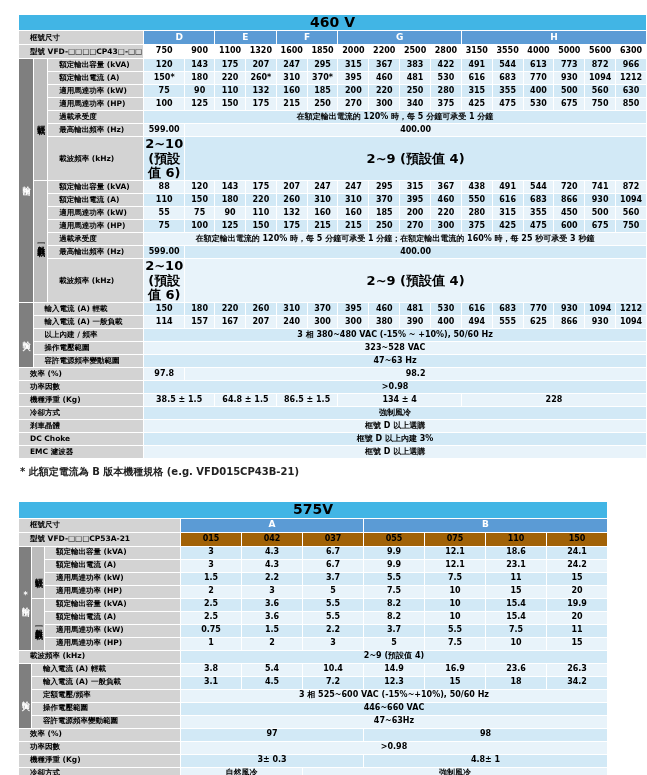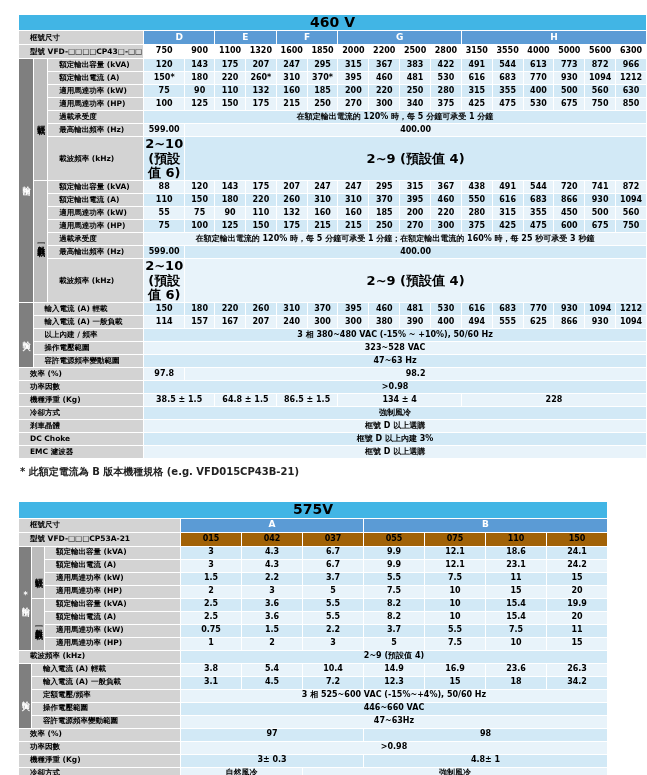--- a/index.html
+++ b/index.html
@@ -490,21 +490,21 @@
           <td class="val s0">3.1</td>
           <td class="val s0">4.5</td>
           <td class="val s0">7.2</td>
           <td class="val s0">12.3</td>
           <td class="val s0">15</td>
           <td class="val s0">18</td>
           <td class="val s0">34.2</td>
         </tr>
         <tr>
           <td class="label" colspan="2">定額電壓/頻率</td>
-          <td class="val s1" colspan="7">3 相 525~600 VAC (-15%~+4%), 50/60 Hz</td>
+          <td class="val s1" colspan="7">3 相 525~600 VAC (-15%~+10%), 50/60 Hz</td>
         </tr>
         <tr>
           <td class="label" colspan="2">操作電壓範圍</td>
           <td class="val s0" colspan="7">446~660 VAC</td>
         </tr>
         <tr>
           <td class="label" colspan="2">容許電源頻率變動範圍</td>
           <td class="val s1" colspan="7">47~63Hz</td>
         </tr>
         <tr>

